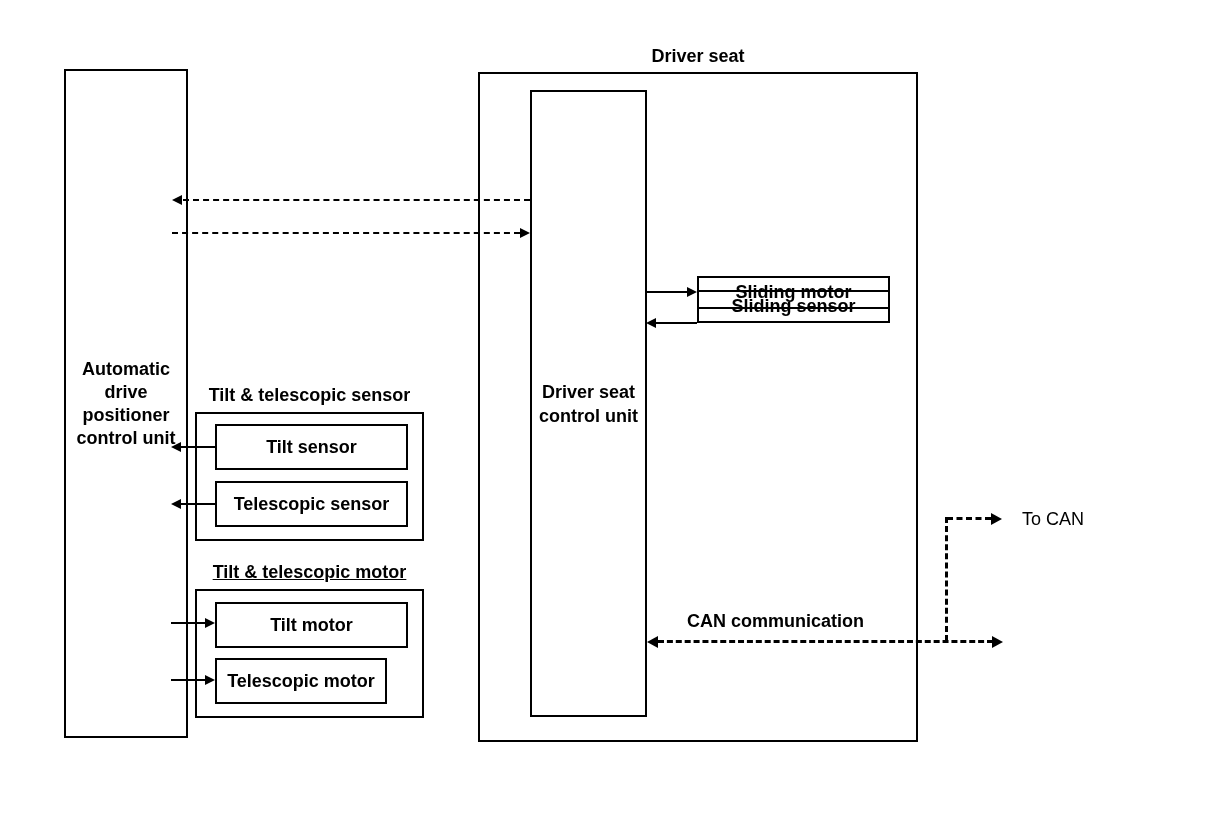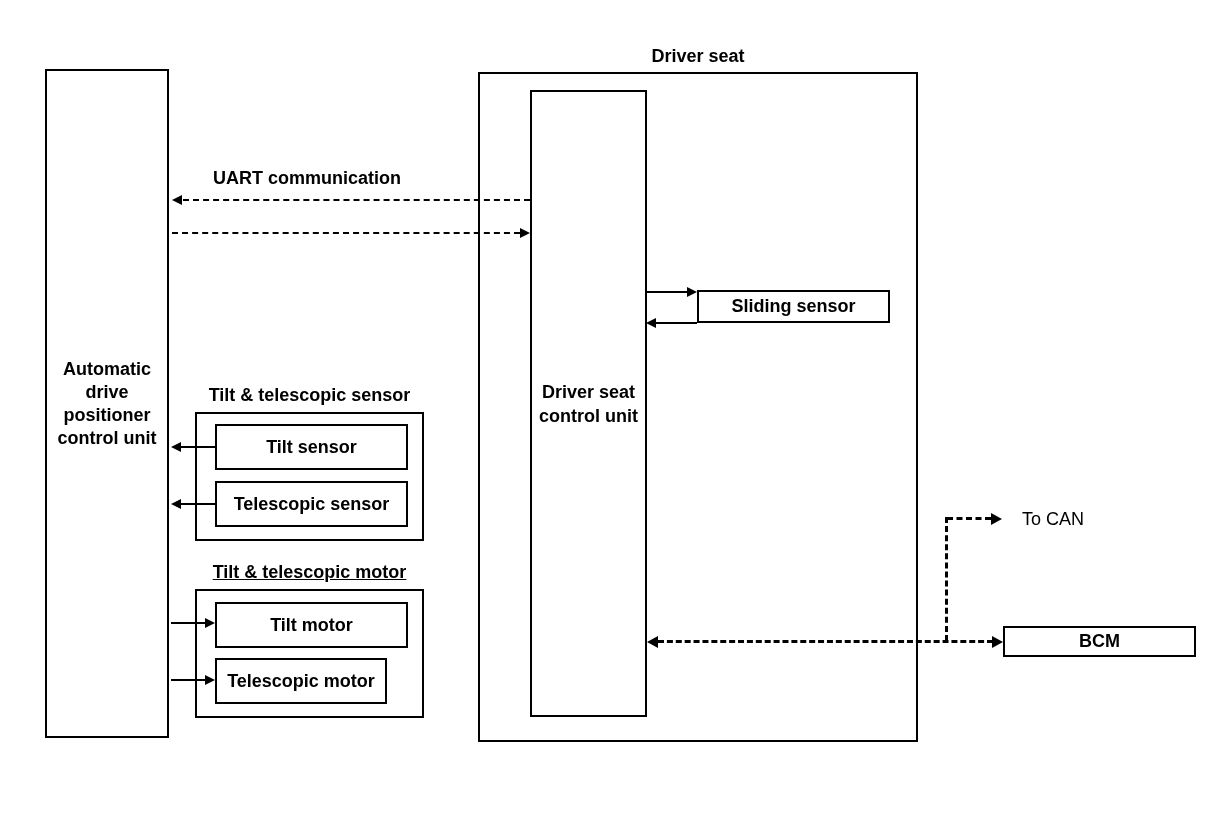--- a/index.html
+++ b/index.html
@@ -34,34 +34,37 @@
   .ah-r.big { border-top-width:6px; border-bottom-width:6px; border-left-width:11px; }
   .ah-l.big { border-top-width:6px; border-bottom-width:6px; border-right-width:11px; }
 </style>
 </head>
 <body>
 
 <div id="stage">
 
   <div class="lbl center" style="left:478px; top:45px; width:440px;">Driver seat</div>
 
-  <div class="box" style="left:45px; top:69px; width:124px; height:669px;text-align:center;">
+  <div class="box" style="left:64px; top:69px; width:124px; height:669px;text-align:center;">
     <span>Automatic
 drive
 positioner
 control unit</span>
   </div>
 
   <div class="groupbox" style="left:478px; top:72px; width:440px; height:670px;"></div>
 
   <div class="box" style="left:530px; top:90px; width:117px; height:627px; line-height:24px;">
     <span>Driver seat
 control unit</span>
   </div>
 
+  <div class="box" style="left:697px; top:276px; width:193px; height:33px;">
+    <span>Sliding motor</span>
+  </div>
   <div class="box" style="left:697px; top:290px; width:193px; height:33px;">
     <span>Sliding sensor</span>
   </div>
 
   <div class="lbl center" style="left:195px; top:384px; width:229px;">Tilt &amp; telescopic sensor</div>
   <div class="groupbox" style="left:195px; top:412px; width:229px; height:129px;"></div>
   <div class="box" style="left:215px; top:424px; width:193px; height:46px;">
     <span>Tilt sensor</span>
   </div>
   <div class="box" style="left:215px; top:481px; width:193px; height:46px;">
@@ -70,45 +73,42 @@
 
   <div class="lbl center" style="left:195px; top:561px; width:229px;text-decoration:underline;">Tilt &amp; telescopic motor</div>
   <div class="groupbox" style="left:195px; top:589px; width:229px; height:129px;"></div>
   <div class="box" style="left:215px; top:602px; width:193px; height:46px;justify-content:center;">
     <span>Tilt motor</span>
   </div>
   <div class="box" style="left:215px; top:658px; width:172px; height:46px;">
     <span>Telescopic motor</span>
   </div>
 
-  <div class="box" style="left:1003px; top:626px; width:193px; height:31px;">
-    <span>BCM</span>
-  </div>
 
-  <div class="lbl" style="left:213px; top:167px;">UART communication</div>
   <div class="ah-l" style="left:172px; top:195px;"></div>
   <div class="dash2" style="left:183px; top:199px; width:347px;"></div>
   <div class="dash2" style="left:172px; top:232px; width:348px;"></div>
   <div class="ah-r" style="left:520px; top:228px;"></div>
 
   <div class="hline" style="left:647px; top:291px; width:42px;"></div>
   <div class="ah-r" style="left:687px; top:287px;"></div>
   <div class="ah-l" style="left:646px; top:318px;"></div>
   <div class="hline" style="left:656px; top:322px; width:41px;"></div>
 
   <div class="ah-l" style="left:171px; top:442px;"></div>
   <div class="hline" style="left:181px; top:446px; width:34px;"></div>
   <div class="ah-l" style="left:171px; top:499px;"></div>
   <div class="hline" style="left:181px; top:503px; width:34px;"></div>
 
   <div class="hline" style="left:171px; top:622px; width:35px;"></div>
   <div class="ah-r" style="left:205px; top:618px;"></div>
   <div class="hline" style="left:171px; top:679px; width:35px;"></div>
   <div class="ah-r" style="left:205px; top:675px;"></div>
 
+  <div class="lbl" style="left:687px; top:610px;">CAN communication</div>
   <div class="ah-l big" style="left:647px; top:636px;"></div>
   <div class="dash3" style="left:658px; top:640px; width:335px;"></div>
   <div class="ah-r big" style="left:992px; top:636px;"></div>
 
   <div class="dash3v" style="left:945px; top:517px; height:124px;"></div>
   <div class="dash3" style="left:947px; top:517px; width:44px;"></div>
   <div class="ah-r big" style="left:991px; top:513px;"></div>
   <div class="lbl" style="left:1022px; top:508px; font-weight:normal;">To CAN</div>
 
 </div>

